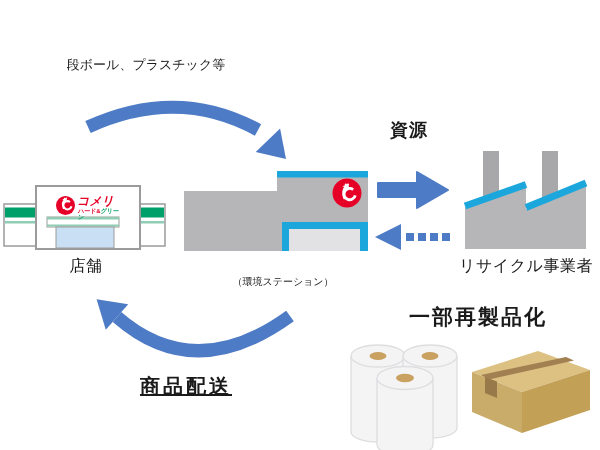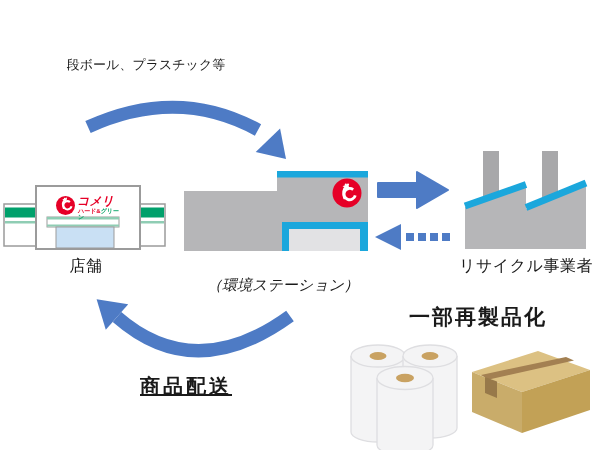--- a/index.html
+++ b/index.html
@@ -5,21 +5,21 @@
   html,body{margin:0;padding:0;background:#fff;}
   #canvas{
     position:relative;width:600px;height:450px;background:#fff;overflow:hidden;
     font-family:"Liberation Sans",sans-serif;color:#1a1a1a;
   }
   #scene{position:absolute;left:0;top:0;}
   .lbl{position:absolute;text-align:center;white-space:nowrap;line-height:1.15;}
   .t-title{font-size:18px;font-weight:bold;letter-spacing:1px;}
   .t-sub{font-size:13px;}
   .t-node{font-size:16px;letter-spacing:0.5px;}
-  .t-node2{font-size:15px;font-style:italic;}
+  .t-node2{font-size:10px;}
   .t-big{font-size:21px;font-weight:bold;letter-spacing:2px;}
   .t-del{font-size:20px;font-weight:bold;letter-spacing:3px;text-decoration:underline;}
   .logo-main{
     position:absolute;left:77px;top:195px;width:44px;text-align:left;
     font-size:12px;font-weight:bold;font-style:italic;color:var(--komeri_red);
     letter-spacing:0px;line-height:1;
   }
   .logo-sub{
     position:absolute;left:78px;top:208px;width:43px;text-align:left;
     font-size:6px;font-weight:bold;line-height:1;letter-spacing:0;
@@ -124,20 +124,21 @@
     <g>
       <polygon points="472,372 538,351 590,370 522,392" fill="var(--box_top)"></polygon>
       <polygon points="472,372 522,392 522,433 472,412" fill="var(--box_front)"></polygon>
       <polygon points="522,392 590,370 590,410 522,433" fill="var(--box_right)"></polygon>
       <polygon points="481,375 566,357 574,360.5 489,379.5" fill="var(--tape)"></polygon>
       <polygon points="485,377 497,381.5 497,398 485,393" fill="var(--tape_dark)"></polygon>
     </g>
   </svg>
 
   <div class="lbl t-sub" style="left:53px;top:58px;width:186px;">段ボール、プラスチック等</div>
+  <div class="lbl t-title" style="left:374px;top:120px;width:70px;">資源</div>
 
   <div class="lbl t-node" style="left:36px;top:257px;width:100px;text-align:center;">店舗</div>
   <div class="lbl t-node2" style="left:193px;top:276px;width:180px;">（環境ステーション）</div>
   <div class="lbl t-node" style="left:436px;top:257px;width:180px;">リサイクル事業者</div>
 
   <div class="lbl t-big" style="left:388px;top:305px;width:180px;">一部再製品化</div>
   <div class="lbl t-del" style="left:106px;top:375px;width:160px;">商品配送</div>
 
   <div class="logo-main">コメリ</div>
   <div class="logo-sub"><span class="r">ハード&amp;</span><span class="g">グリーン</span></div>

